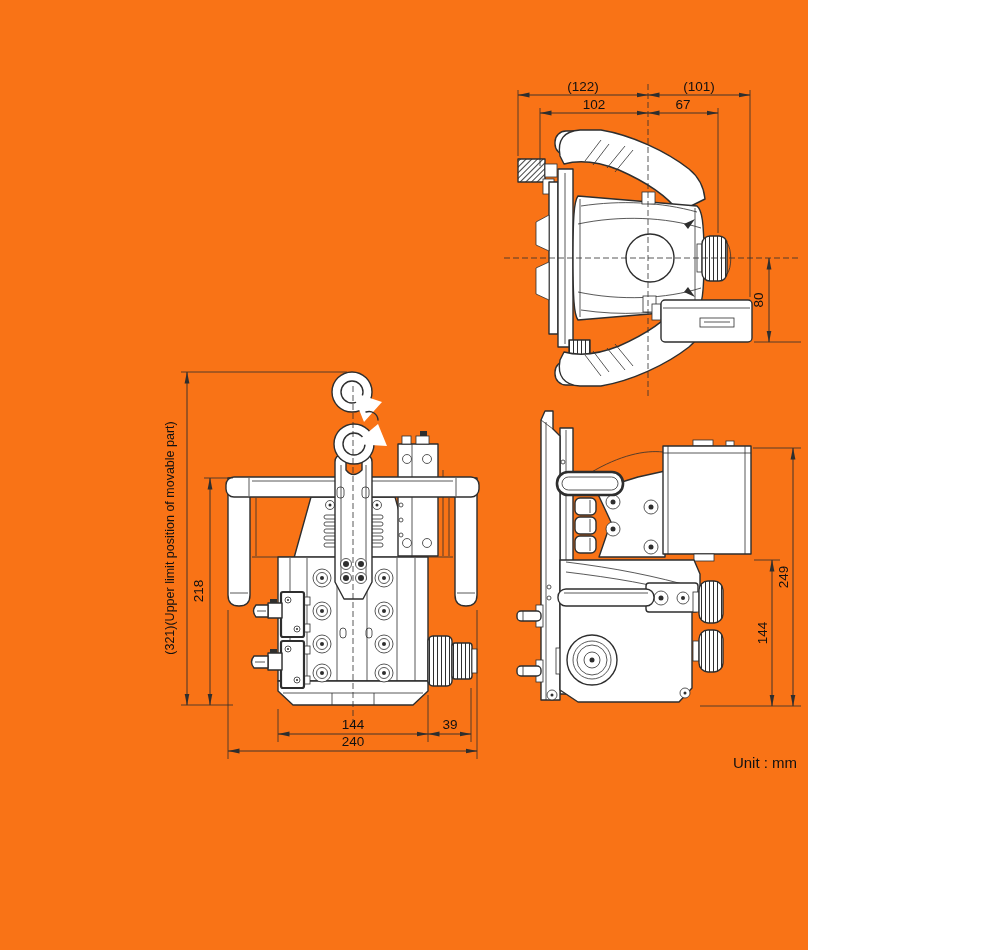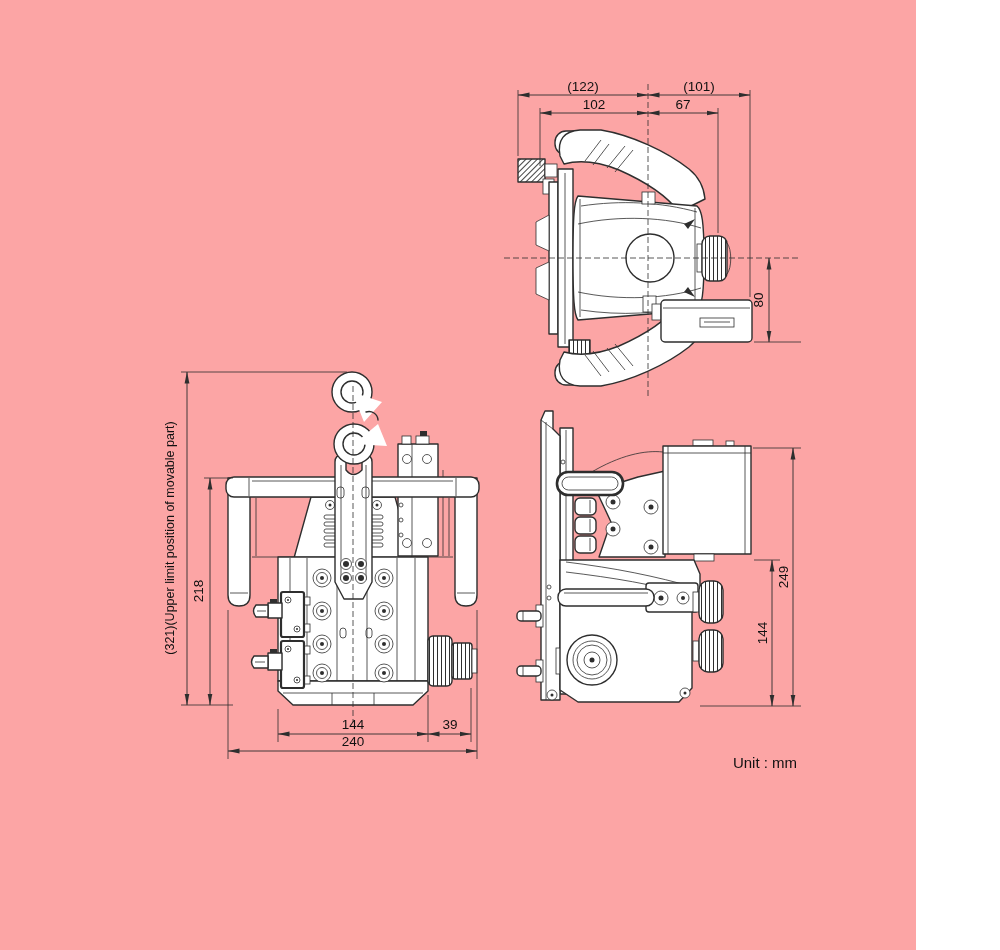--- a/index.html
+++ b/index.html
@@ -1,16 +1,16 @@
 <!DOCTYPE html>
 <html><head>
 <meta charset="utf-8">
 <style>
   html,body{margin:0;padding:0;background:#ffffff;}
-  .canvas{position:relative;width:916px;height:950px;background:#fca5a5;overflow:hidden;}
+  .canvas{position:relative;width:808px;height:950px;background:#f97316;overflow:hidden;}
   svg{display:block;}
   svg text{font-family:"Liberation Sans","DejaVu Sans",sans-serif;fill:#111111;}
   .ol {fill:none;stroke:#2e2e2e;stroke-width:1.4;stroke-linejoin:round;stroke-linecap:round;}
   .olw{fill:#ffffff;stroke:#2e2e2e;stroke-width:1.4;stroke-linejoin:round;}
   .olk{stroke:#2e2e2e;stroke-width:1.4;stroke-linejoin:round;}
   .thk{fill:#ffffff;stroke:#2e2e2e;stroke-width:2.6;stroke-linejoin:round;}
   .tl {fill:none;stroke:#2e2e2e;stroke-width:0.8;}
   .tlw{fill:#ffffff;stroke:#2e2e2e;stroke-width:0.8;}
   .cl {fill:none;stroke:#2e2e2e;stroke-width:0.8;stroke-dasharray:6 3;}
   .dim{fill:none;stroke:#2e2e2e;stroke-width:0.9;}

